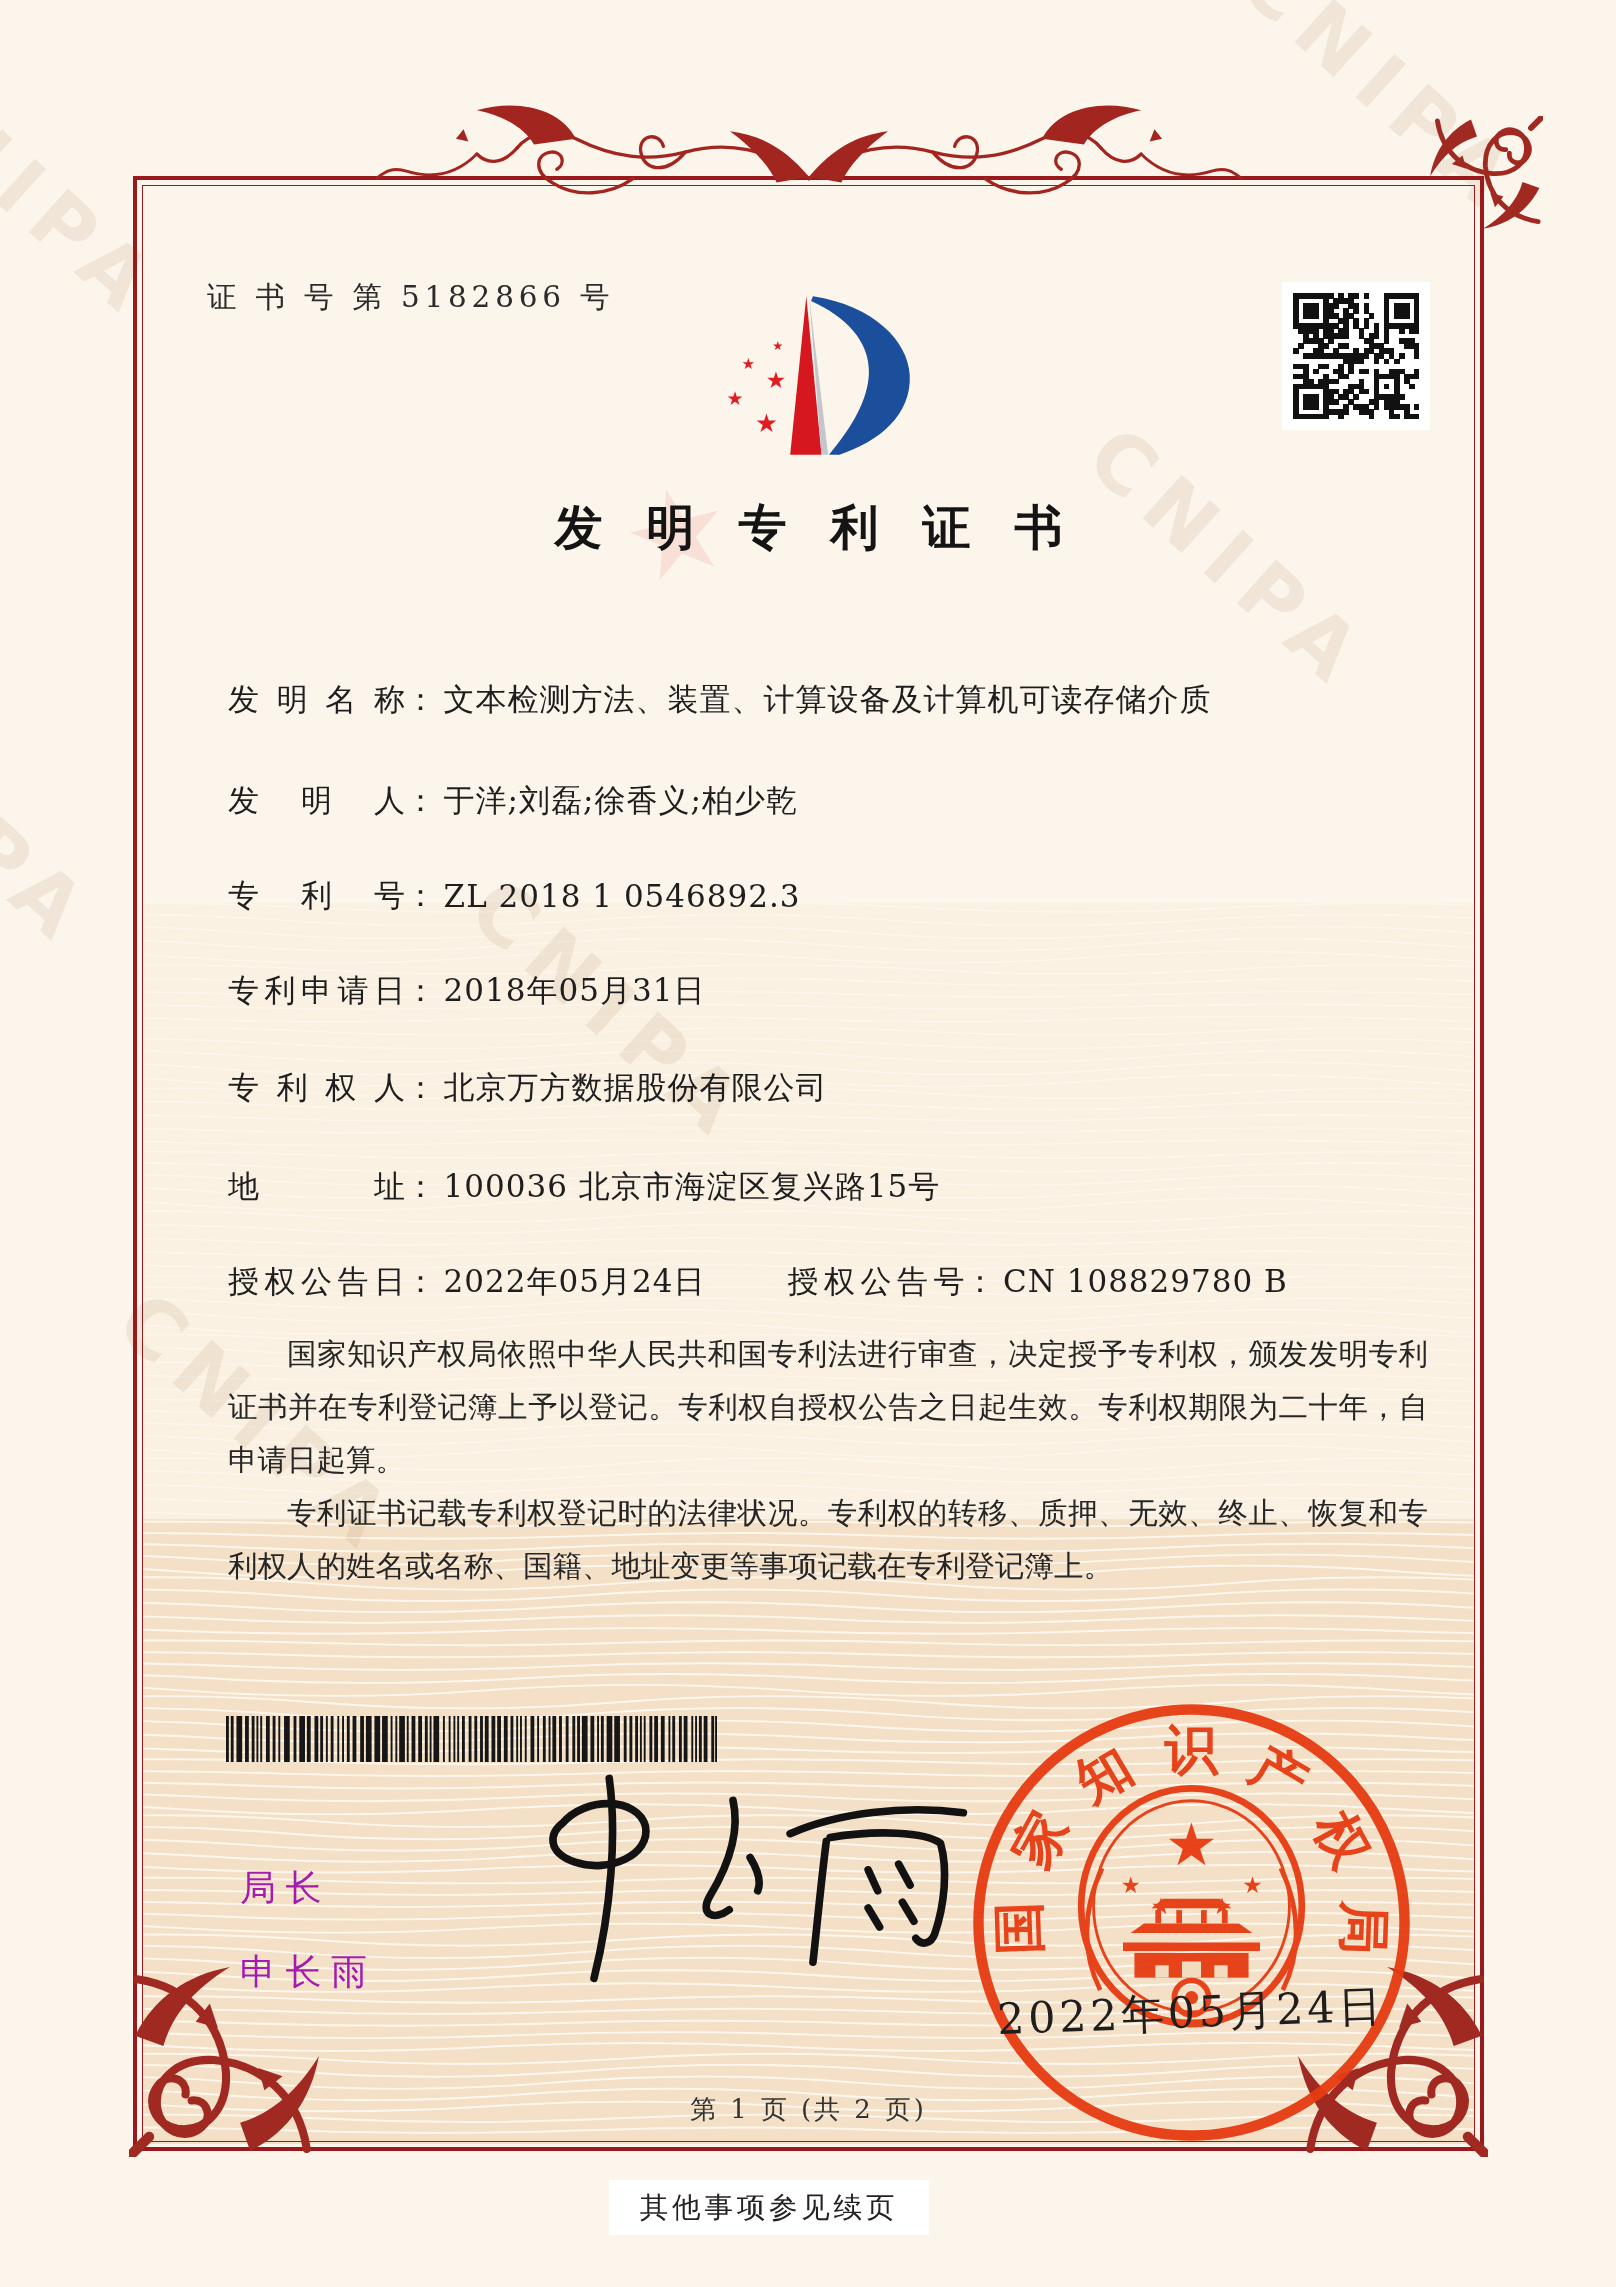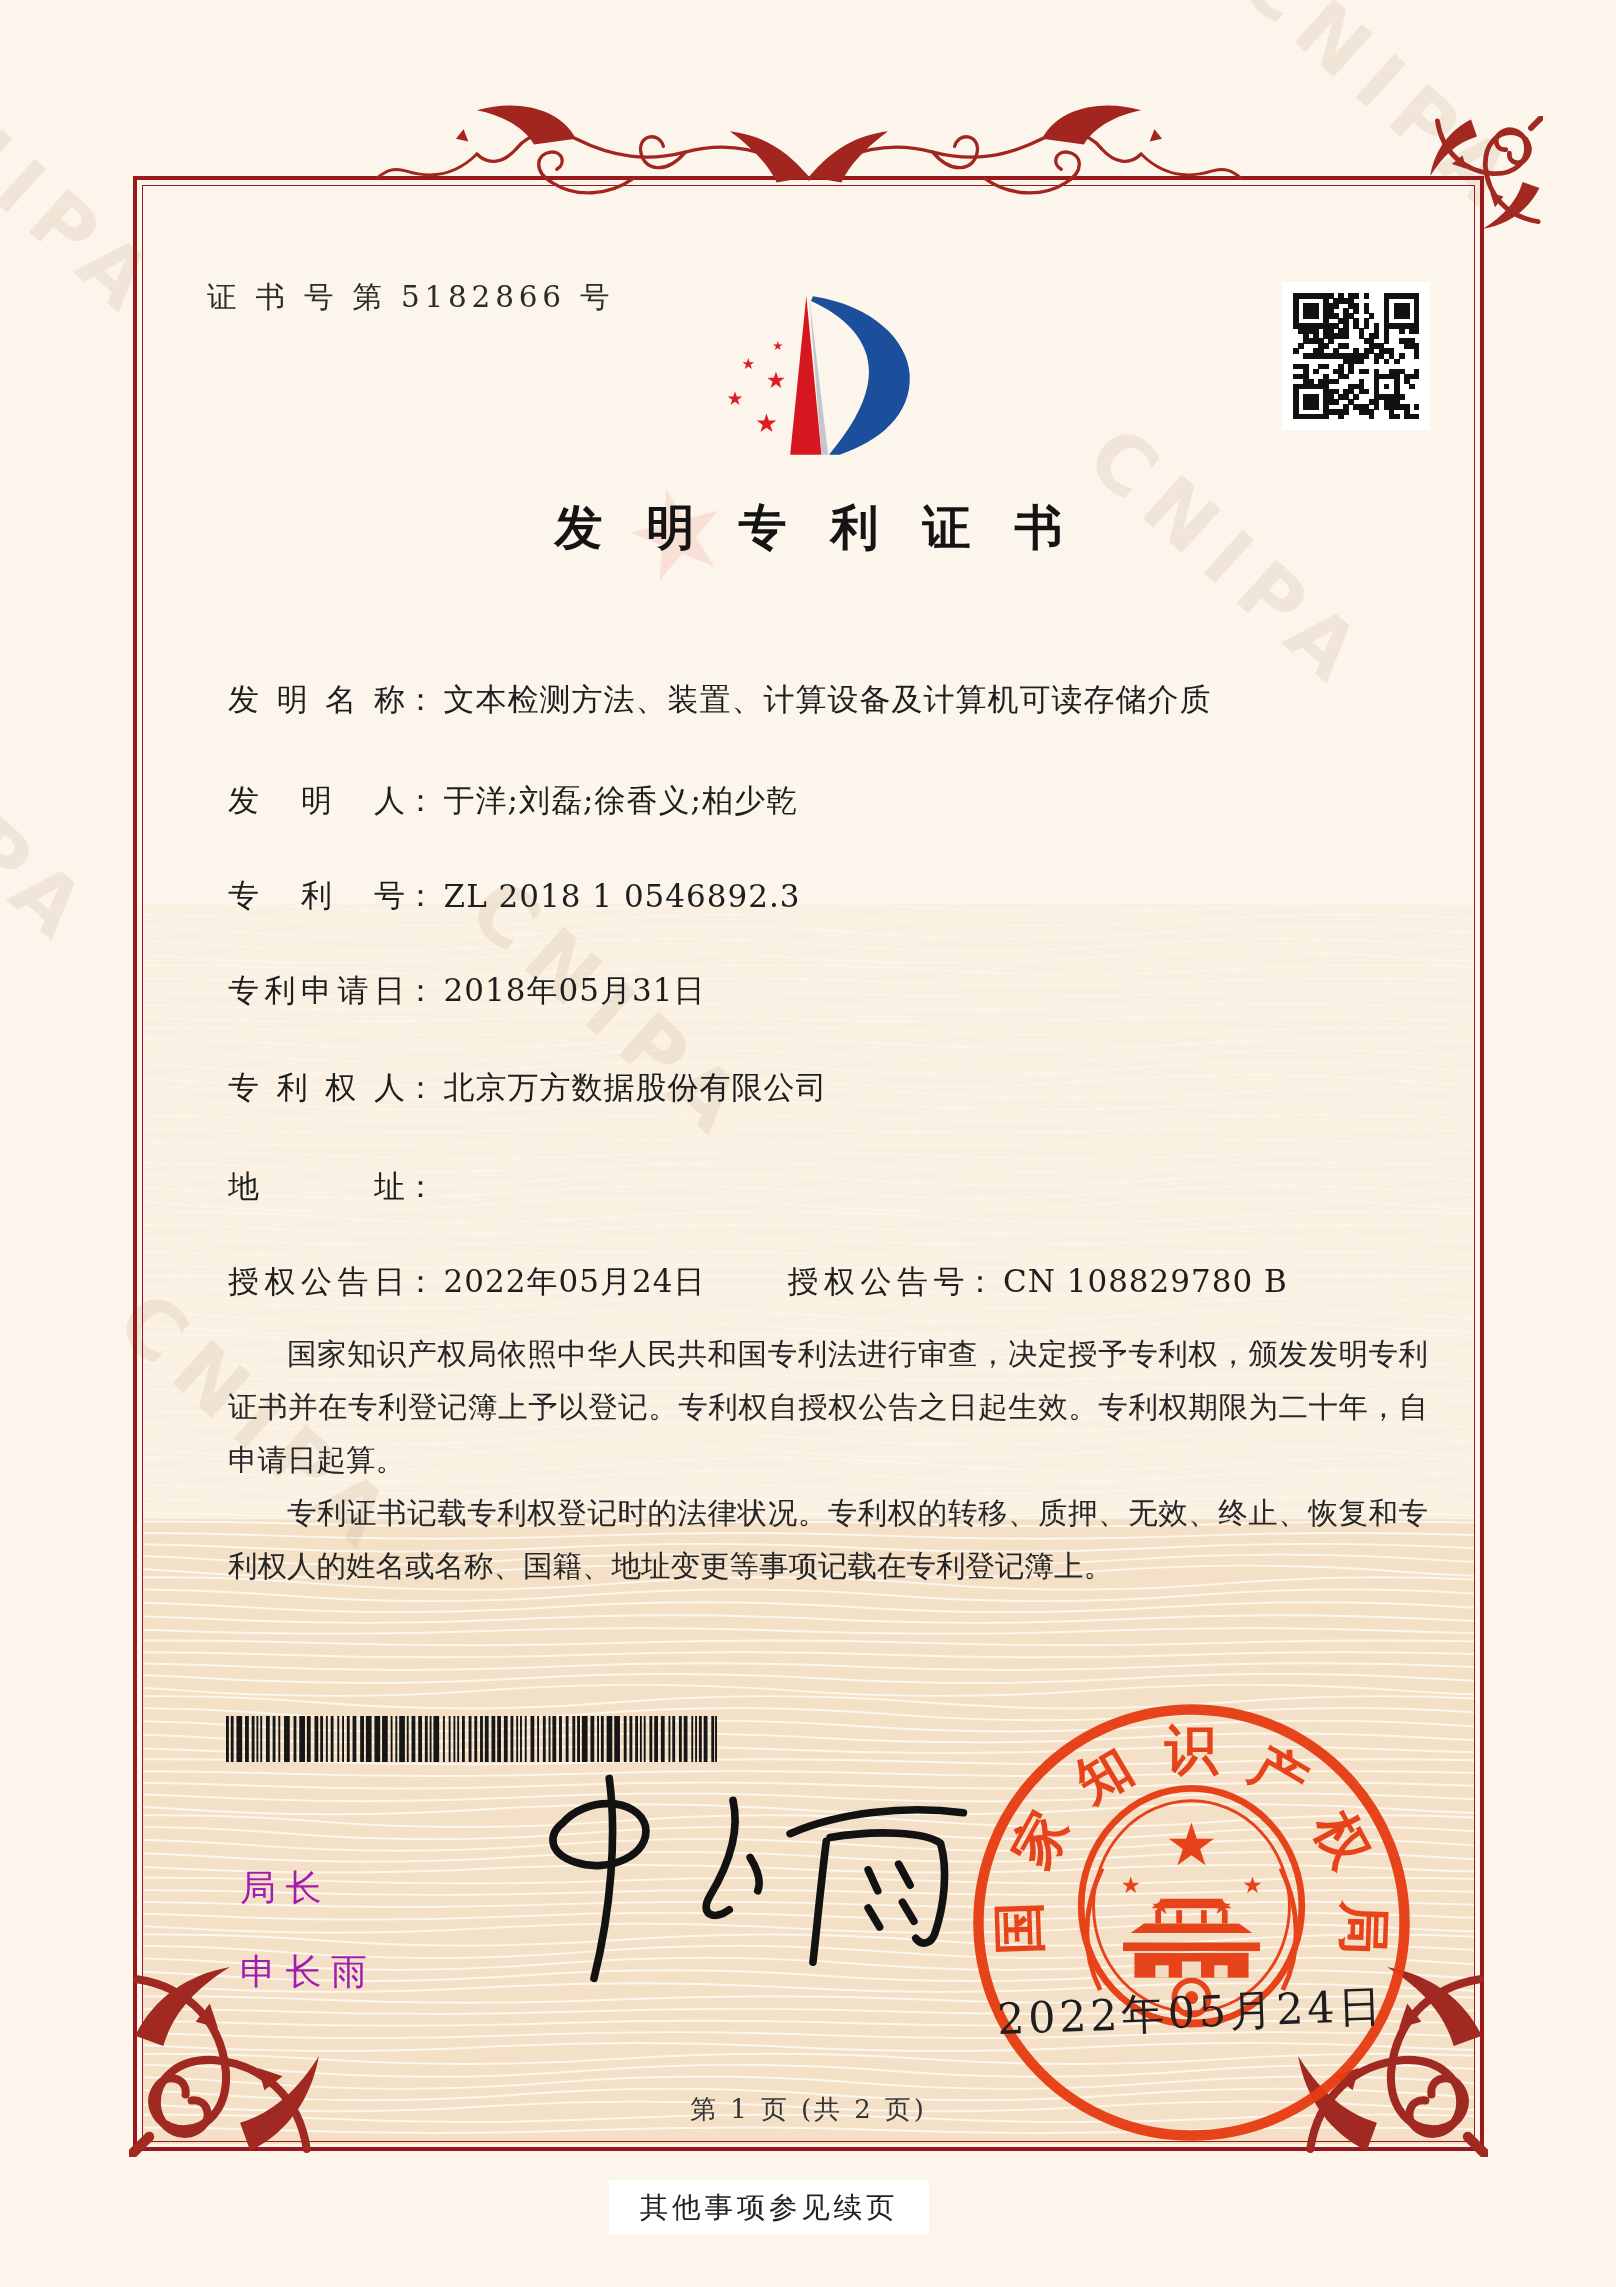--- a/index.html
+++ b/index.html
@@ -570,20 +570,21 @@
     <span class="f-value">2018年05月31日</span>
 </div>
 <div class="field-row" style="top:1067px">
   <span class="f-label">专利权人</span>
     <span class="f-colon">：</span>
     <span class="f-value">北京万方数据股份有限公司</span>
 </div>
 <div class="field-row" style="top:1166px">
   <span class="f-label">地址</span>
     <span class="f-colon">：</span>
+    <span class="f-value">100036 北京市海淀区复兴路15号</span>
 </div>
 <div class="field-row" style="top:1261px">
   <span class="f-label">授权公告日</span>
     <span class="f-colon">：</span>
     <span class="f-value">2022年05月24日</span>
   <span class="grant2">
     <span class="f-label">授权公告号</span>
       <span class="f-colon">：</span>
       <span class="f-value">CN 108829780 B</span>
   </span>

